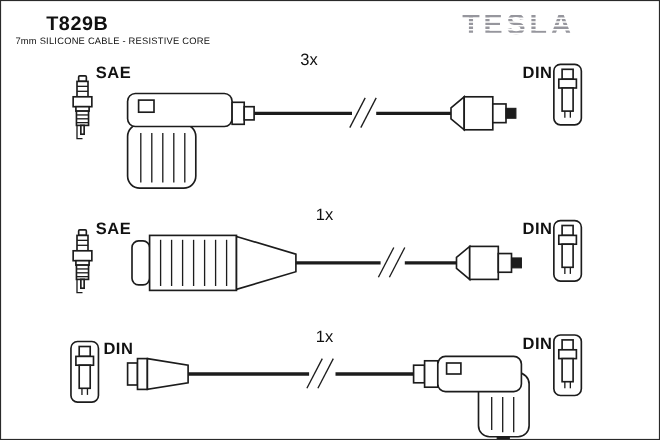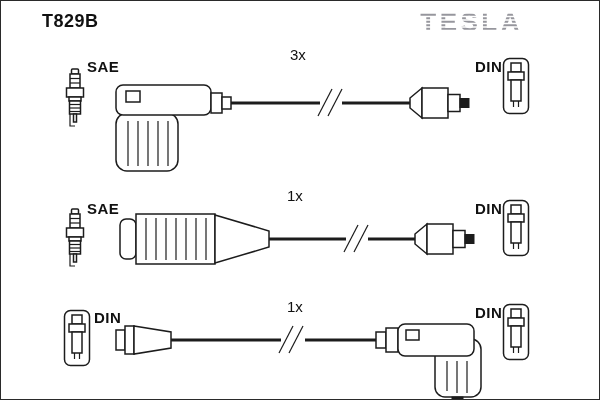--- a/index.html
+++ b/index.html
@@ -16,34 +16,35 @@
   .thin  { stroke:#1c1c1c; stroke-width:1.2; fill:none; }
   .cable { stroke:#1c1c1c; stroke-width:3; fill:none; }
   .dark  { fill:#1c1c1c; stroke:#1c1c1c; }
 </style>
 </head>
 <body>
 
 <div class="page">
 
   <div class="abs part-number">T829B</div>
+  <div class="abs subtitle">7mm SILICONE CABLE - RESISTIVE CORE</div>
 
   <svg class="abs" style="left:396px;top:6px" width="128" height="30" viewBox="0 0 128 30">
     <text x="126" y="24" text-anchor="end" font-size="26" font-weight="bold" letter-spacing="3.5" fill="#96969d">TESLA</text>
     <g stroke="#ffffff" stroke-width="1.4">
       <line x1="0" y1="6" x2="128" y2="6"></line>
       <line x1="0" y1="9.5" x2="128" y2="9.5"></line>
       <line x1="0" y1="13" x2="128" y2="13"></line>
       <line x1="0" y1="16.5" x2="128" y2="16.5"></line>
       <line x1="0" y1="20" x2="128" y2="20"></line>
       <line x1="0" y1="23.5" x2="128" y2="23.5"></line>
     </g>
   </svg>
 
-  <div class="abs qty" style="left:289px;top:45px">3x</div>
+  <div class="abs qty" style="left:272px;top:45px">3x</div>
   <div class="abs lbl" style="left:86px;top:57px">SAE</div>
 
   <svg class="abs" style="left:62px;top:67px" width="24" height="66" viewBox="0 0 24 66">
     <g>
       <rect class="shape" x="8.5" y="1" width="7" height="5" rx="1"></rect>
       <rect class="shape" x="7" y="6" width="10" height="14"></rect>
       <line class="thin" x1="7" y1="10.5" x2="17" y2="10.5"></line>
       <line class="thin" x1="7" y1="15" x2="17" y2="15"></line>
       <rect class="shape" x="3.5" y="20" width="17" height="9"></rect>
       <rect class="shape" x="6" y="29" width="12" height="4"></rect>

